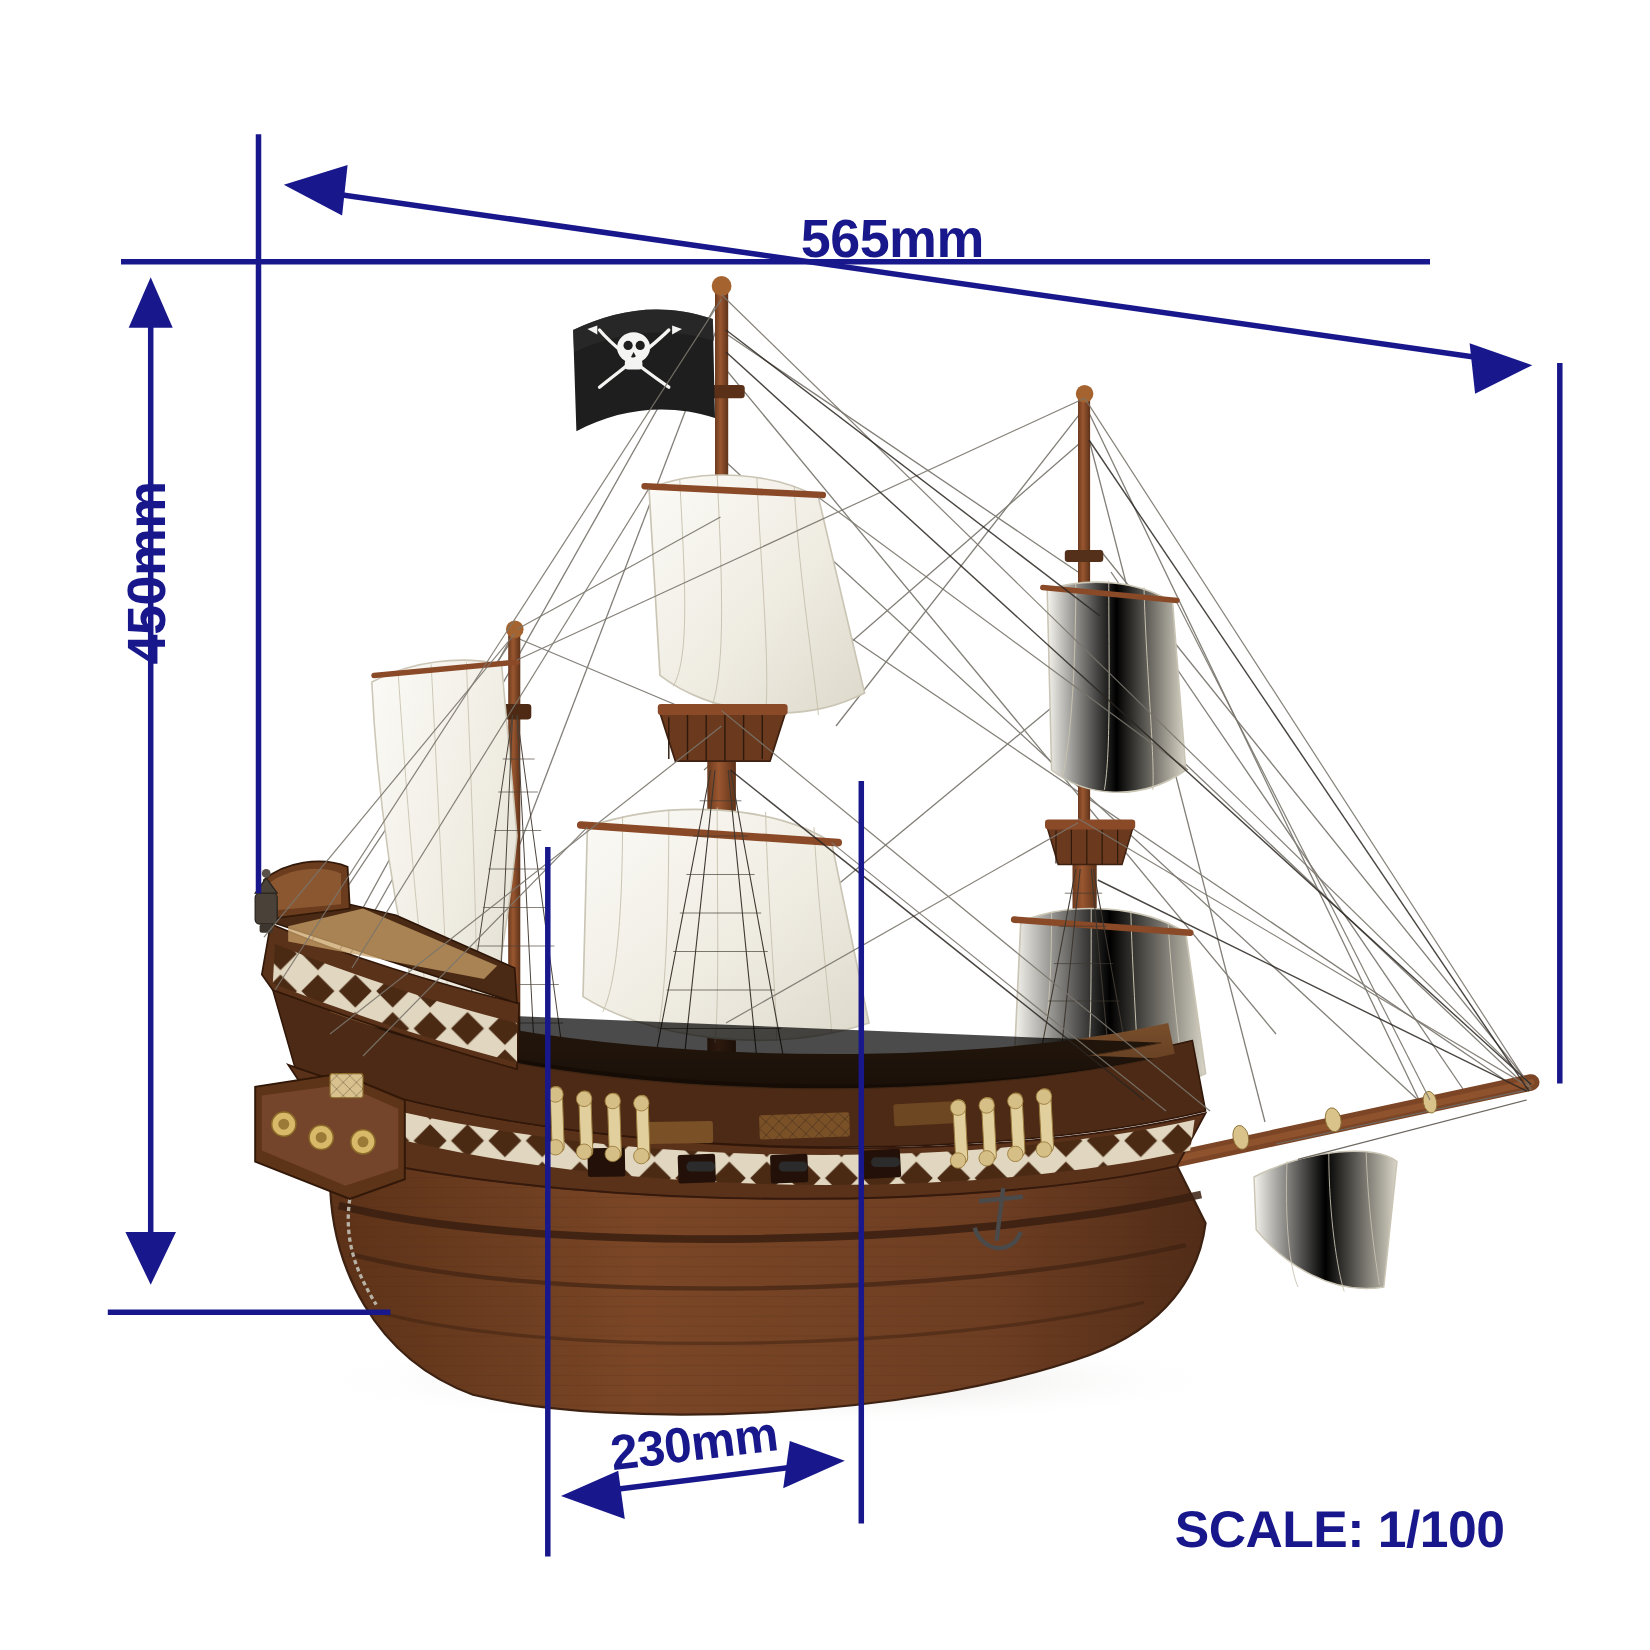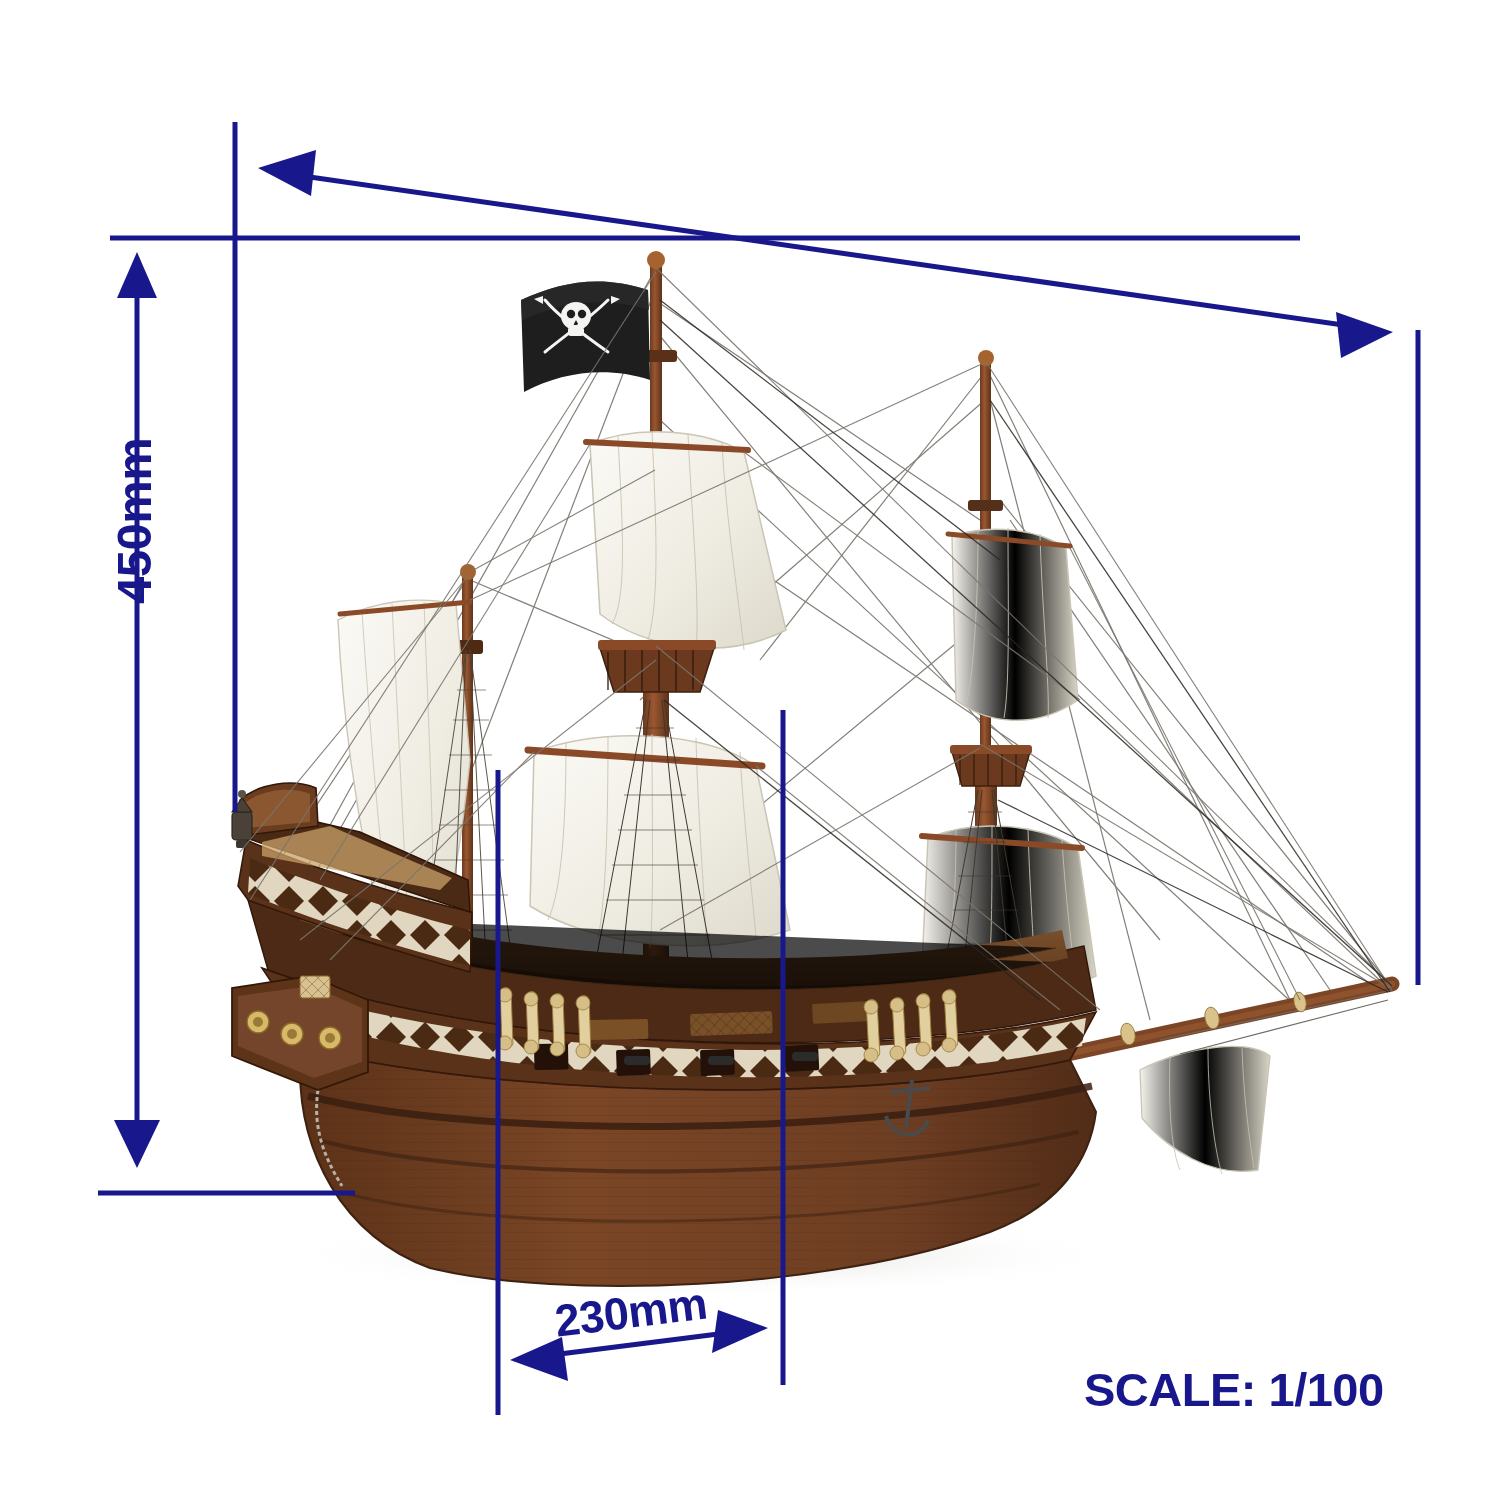--- a/index.html
+++ b/index.html
@@ -2,21 +2,21 @@
 <html><head>
 <meta charset="utf-8">
 <style>
   html,body{margin:0;padding:0;background:#fff;}
   body{width:1500px;height:1500px;overflow:hidden;font-family:"Liberation Sans",sans-serif;}
   #stage{position:relative;width:1500px;height:1500px;background:#ffffff;}
   .dimtext{position:absolute;color:#18188c;font-weight:bold;font-family:"Liberation Sans",sans-serif;letter-spacing:-0.5px;white-space:nowrap;}
   #lbl-565{left:728px;top:190px;font-size:49px;}
   #lbl-450{left:106px;top:604px;font-size:49px;transform:rotate(-90deg);transform-origin:left top;}
   #lbl-230{left:552px;top:1296px;font-size:45px;transform:rotate(-7deg);transform-origin:left top;}
-  #lbl-scale{left:1068px;top:1362px;font-size:47px;margin-left:16px;}
+  #lbl-scale{left:1068px;top:1362px;font-size:47px;}
   svg.layer{position:absolute;left:0;top:0;width:1500px;height:1500px;overflow:visible;}
   #ship-layer{position:absolute;left:0;top:0;width:1500px;height:1500px;}
 </style>
 </head>
 <body>
 
 <div id="stage">
 
   <div id="ship-layer">
   <svg class="layer" viewBox="0 0 1500 1500" xmlns="http://www.w3.org/2000/svg">
@@ -434,20 +434,21 @@
     <line class="dl" x1="498" y1="770" x2="498" y2="1415" stroke-width="5"></line>
     <line class="dl" x1="783" y1="710" x2="783" y2="1385" stroke-width="5"></line>
 
     <g>
       <line class="dl" x1="528" y1="1358" x2="750" y2="1330" stroke-width="5"></line>
       <polygon class="df" points="510,1360 562,1337 568,1381"></polygon>
       <polygon class="df" points="768,1328 718,1310 712,1353"></polygon>
     </g>
   </svg>
 
+  <div class="dimtext" id="lbl-565">565mm</div>
 
   <div class="dimtext" id="lbl-450">450mm</div>
 
   <div class="dimtext" id="lbl-230">230mm</div>
 
   <div class="dimtext" id="lbl-scale">SCALE: 1/100</div>
 
 </div>
 
 </body></html>

